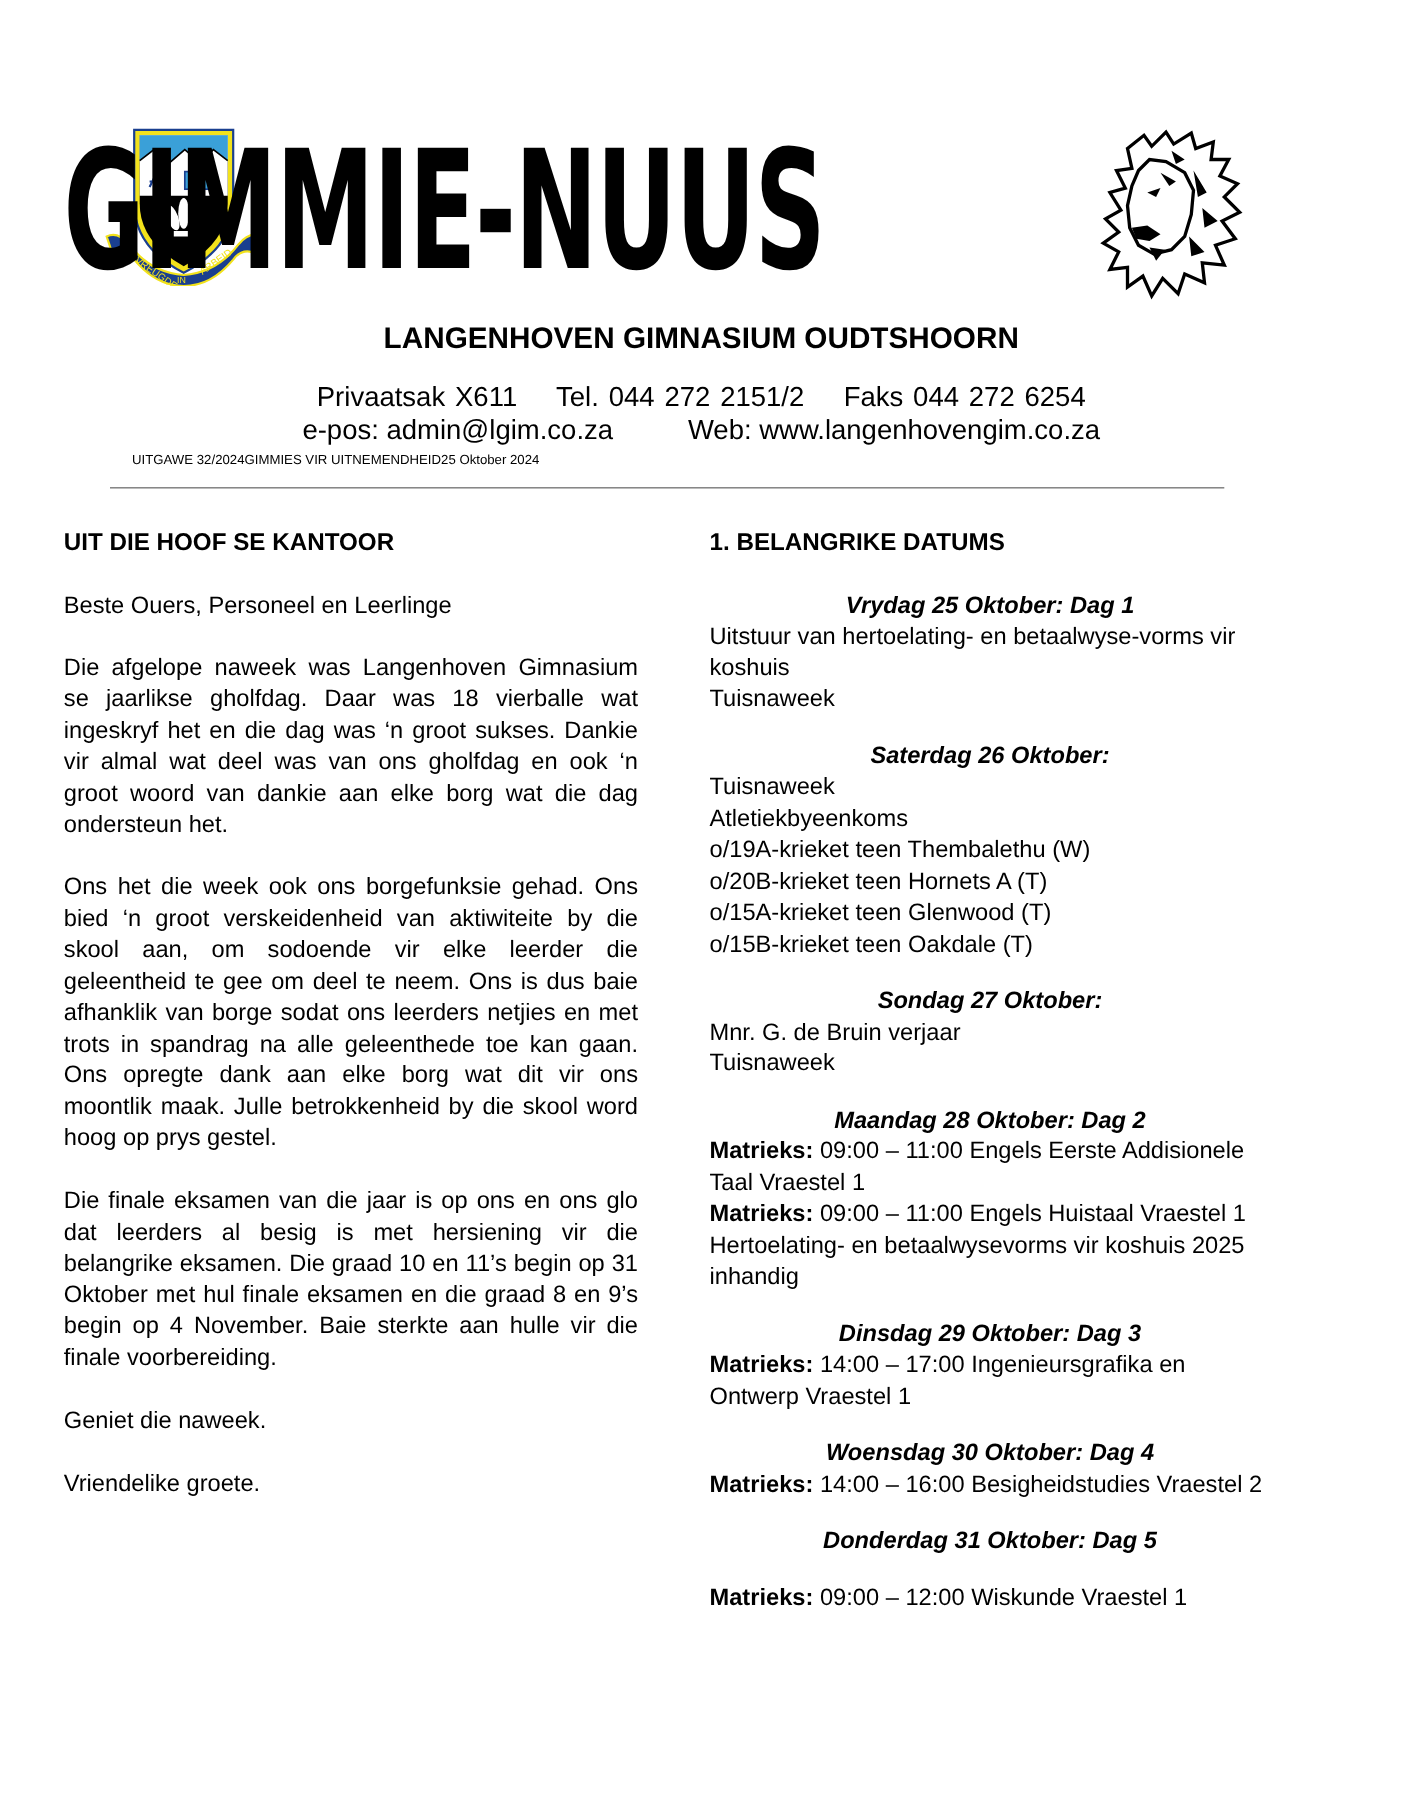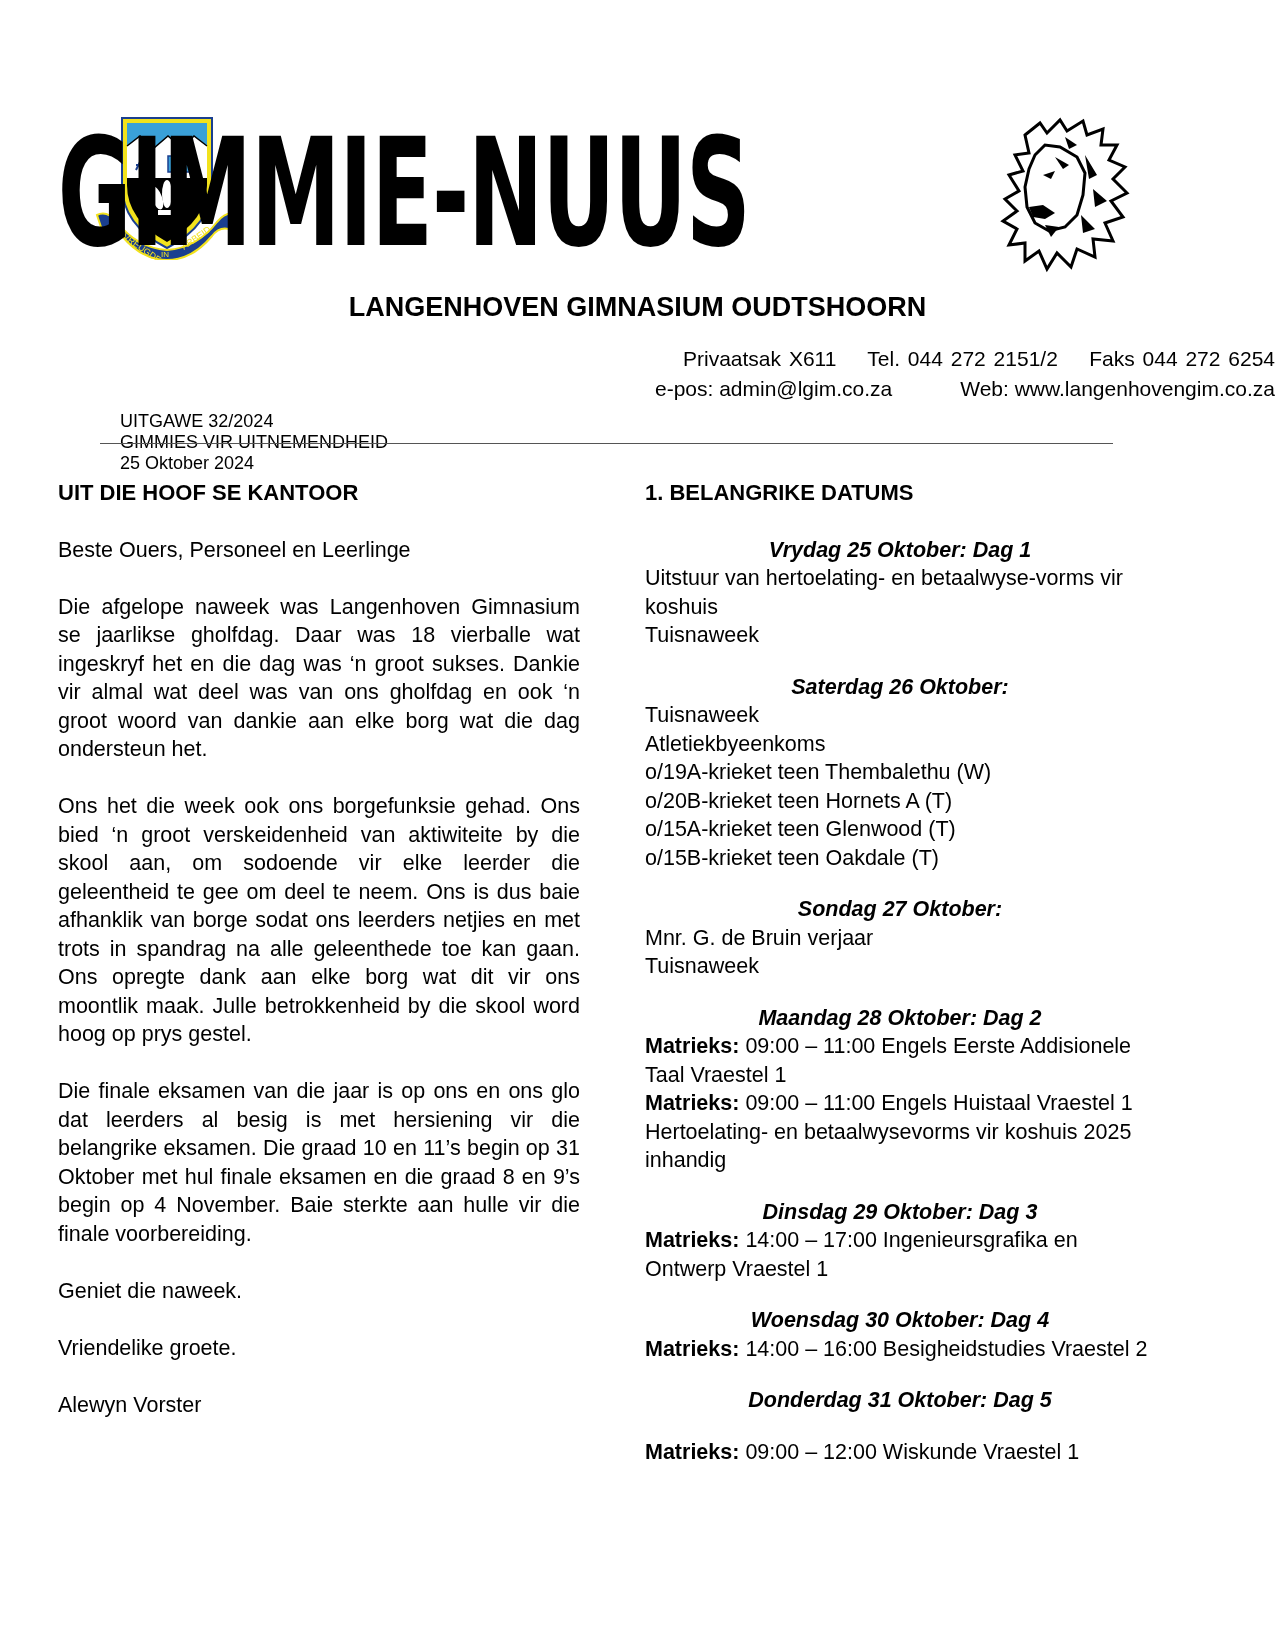--- a/index.html
+++ b/index.html
@@ -7,25 +7,25 @@
 
   .masthead { position: absolute; left: 0; top: 0; width: 1275px; height: 300px; }
   .crest { position: absolute; left: 92px; top: 110px; width: 150px; height: 150px; }
   .lion { position: absolute; left: 985px; top: 115px; width: 150px; height: 160px; }
   .title-wrap { position: absolute; left: 200px; top: 118px; width: 780px; height: 150px; display:flex; justify-content:flex-end; }
   .title-wrap span {
     font-family: "DejaVu Sans", sans-serif; font-weight: bold; font-size: 150px; line-height: 150px;
     display:inline-block; transform: scaleX(0.6); transform-origin: center; white-space: nowrap; letter-spacing: -2px;
   }
   .school-name { position: absolute; left: 0; width: 1275px; top: 292px; text-align: center; font-weight: bold; font-size: 27px; }
-  .contact { position: absolute; left: 0; width: 1275px; text-align: right; font-family: "Liberation Sans Narrow", "Liberation Sans", sans-serif; font-size: 21px; }
+  .contact { position: absolute; left: 0; width: 1275px; text-align: center; font-family: "Liberation Sans Narrow", "Liberation Sans", sans-serif; font-size: 25px; }
   .contact.l1 { top: 347px; word-spacing: 2px; }
   .contact.l2 { top: 377px; }
   .contact .gap { display: inline-block; width: 68px; }
-  .issue-row { position: absolute; top: 411px; left: 120px; width: 972px; font-size: 18px; display: flex; justify-content: flex-start; flex-direction: column; }
+  .issue-row { position: absolute; top: 411px; left: 120px; width: 972px; font-size: 12px; display: flex; justify-content: flex-start; }
   .rule { position: absolute; top: 443px; left: 100px; width: 1013px; height: 0; border-top: 1.5px solid #555; }
 
   .col { position: absolute; top: 467px; font-size: 21.5px; line-height: 28.5px; margin-top: 12px; }
   .col-left { left: 58px; width: 522px; }
   .col-right { left: 645px; width: 510px; }
   .h { font-weight: bold; font-size: 22px; margin: 0 0 28px 0; }
   .p { margin: 0 0 28.5px 0; text-align: justify; }
   .p.plain { text-align: left; }
   .event { margin: 0 0 23px 0; }
   .event .day { font-weight: bold; font-style: italic; text-align: center; }
@@ -95,21 +95,20 @@
 </div>
 
 <div class="col col-left">
   <div class="h">UIT DIE HOOF SE KANTOOR</div>
   <div class="p plain">Beste Ouers, Personeel en Leerlinge</div>
   <div class="p">Die afgelope naweek was Langenhoven Gimnasium se jaarlikse gholfdag. Daar was 18 vierballe wat ingeskryf het en die dag was ‘n groot sukses. Dankie vir almal wat deel was van ons gholfdag en ook ‘n groot woord van dankie aan elke borg wat die dag ondersteun het.</div>
   <div class="p">Ons het die week ook ons borgefunksie gehad. Ons bied ‘n groot verskeidenheid van aktiwiteite by die skool aan, om sodoende vir elke leerder die geleentheid te gee om deel te neem. Ons is dus baie afhanklik van borge sodat ons leerders netjies en met trots in spandrag na alle geleenthede toe kan gaan. Ons opregte dank aan elke borg wat dit vir ons moontlik maak. Julle betrokkenheid by die skool word hoog op prys gestel.</div>
   <div class="p">Die finale eksamen van die jaar is op ons en ons glo dat leerders al besig is met hersiening vir die belangrike eksamen. Die graad 10 en 11’s begin op 31 Oktober met hul finale eksamen en die graad 8 en 9’s begin op 4 November. Baie sterkte aan hulle vir die finale voorbereiding.</div>
   <div class="p plain">Geniet die naweek.</div>
   <div class="p plain">Vriendelike groete.</div>
-  <div class="p plain">Alewyn Vorster</div>
 </div>
 
 <div class="col col-right">
   <div class="h">1.  BELANGRIKE DATUMS</div>
   <div id="events">
       <div class="event">
         <div class="day">Vrydag 25 Oktober: Dag 1</div>
         <div class="line"><span class="b">Uitstuur van hertoelating- en betaalwyse-vorms vir koshuis</span></div>
         <div class="line"><span class="b">Tuisnaweek</span></div>
       </div>

